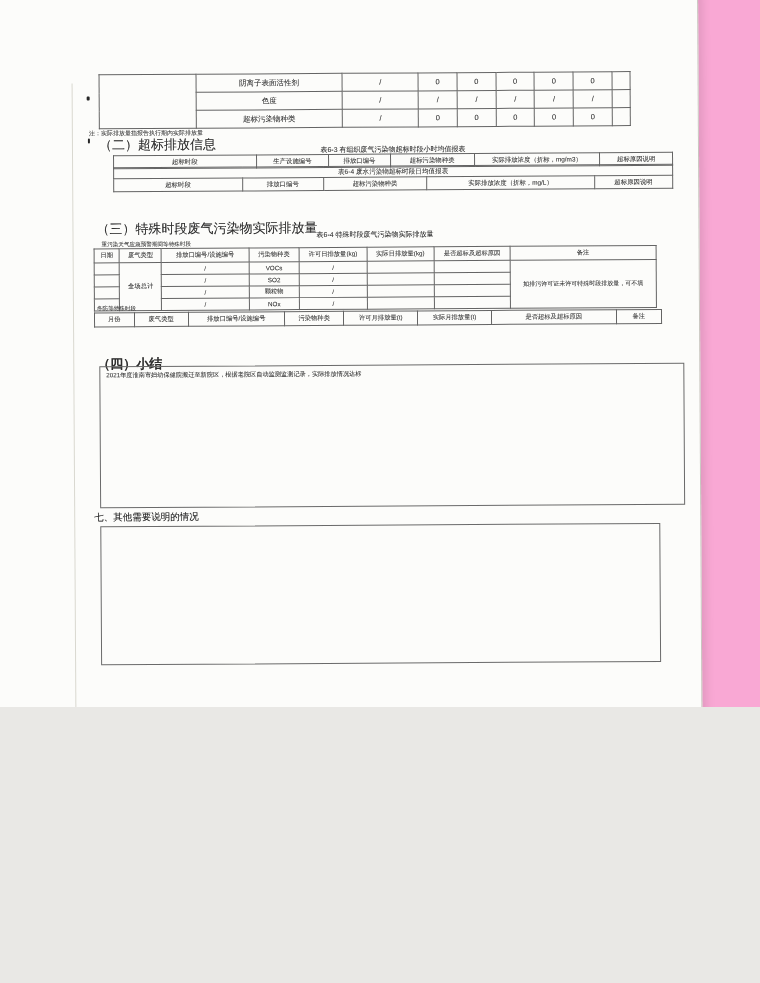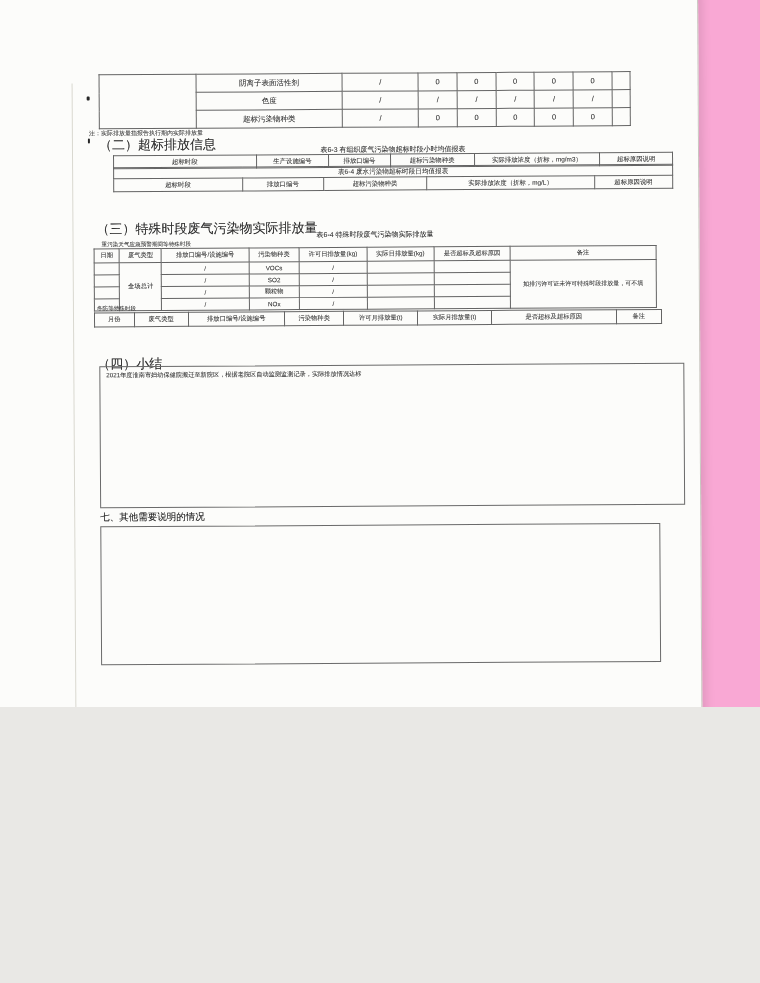--- a/index.html
+++ b/index.html
@@ -223,25 +223,25 @@
           <td class="h">排放口编号/设施编号</td>
           <td class="h">污染物种类</td>
           <td class="h">许可月排放量(t)</td>
           <td class="h">实际月排放量(t)</td>
           <td class="h">是否超标及超标原因</td>
           <td class="h">备注</td>
         </tr>
       </tbody>
         </table>
 
-      <div class="secthead" style="left:95px;top:356px;">（四）小结</div>
+      <div class="secthead" style="left:95px;top:356px;font-weight:bold;">（四）小结</div>
 
       <div class="bigbox" style="left:97px;top:367px;width:583px;height:140px;">
         <div class="boxtext">2021年度淮南市妇幼保健院搬迁至新院区，根据老院区自动监测监测记录，实际排放情况达标</div>
       </div>
 
-      <div class="sect7" style="left:97px;top:512px;">七、其他需要说明的情况</div>
+      <div class="sect7" style="left:91px;top:512px;">七、其他需要说明的情况</div>
 
       <div class="bigbox" style="left:97px;top:527px;width:558px;height:137px;"></div>
 
     </div>
   </div>
 </div>
 
 </body></html>

